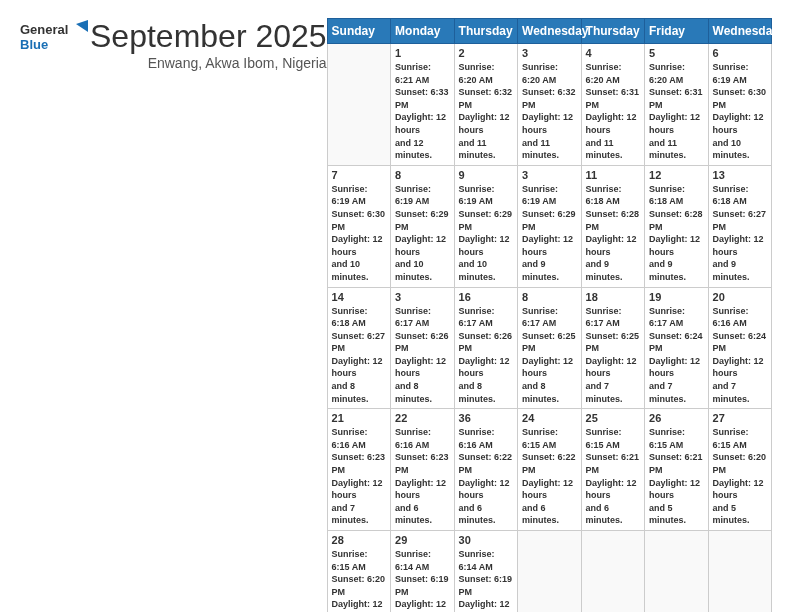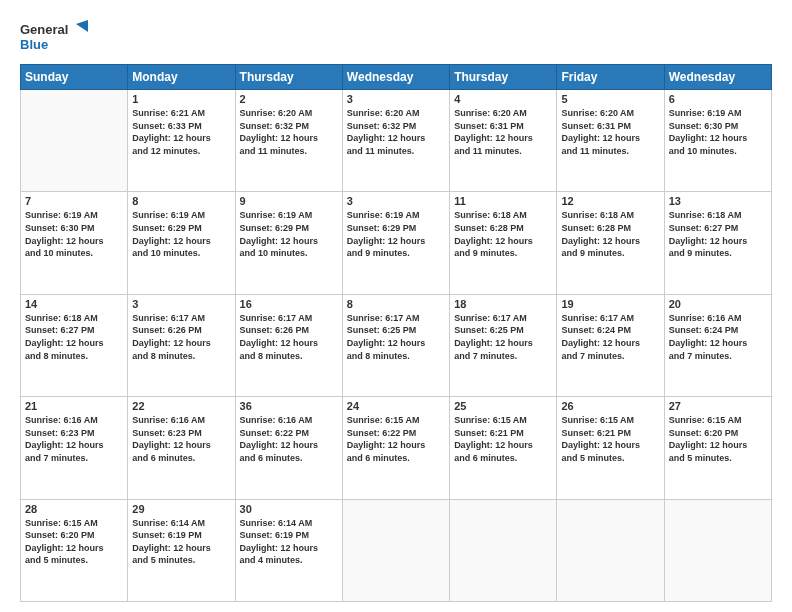--- a/index.html
+++ b/index.html
@@ -8,21 +8,21 @@
       height: 612px;
       font-family: Arial, sans-serif;
       background: #fff;
       overflow: hidden;
     }
     .page {
       width: 792px;
       height: 612px;
       padding: 18px 20px 10px 20px;
       display: flex;
-      flex-direction: column;
+      flex-direction: row;
     }
     .header {
       display: flex;
       align-items: flex-start;
       justify-content: space-between;
       margin-bottom: 10px;
     }
     .logo {
       display: flex;
       align-items: center;
@@ -87,20 +87,22 @@
 <div class="page">
   <div class="header">
     <div class="logo">
     <svg width="70" height="36" viewBox="0 0 70 36">
       <text x="0" y="16" font-size="13" font-weight="bold" font-family="Arial" fill="#333">General</text>
       <text x="0" y="31" font-size="13" font-weight="bold" font-family="Arial" fill="#1a6fb5">Blue</text>
       <polygon points="56,6 68,2 68,14" fill="#1a6fb5"></polygon>
     </svg>
   </div>
     <div class="title-block">
+      <div class="month-title">September 2025</div>
+      <div class="subtitle">Enwang, Akwa Ibom, Nigeria</div>
     </div>
   </div>
 
   <table class="calendar">
     <thead>
       <tr>
         <th>Sunday</th>
         <th>Monday</th>
         <th>Thursday</th>
         <th>Wednesday</th>

